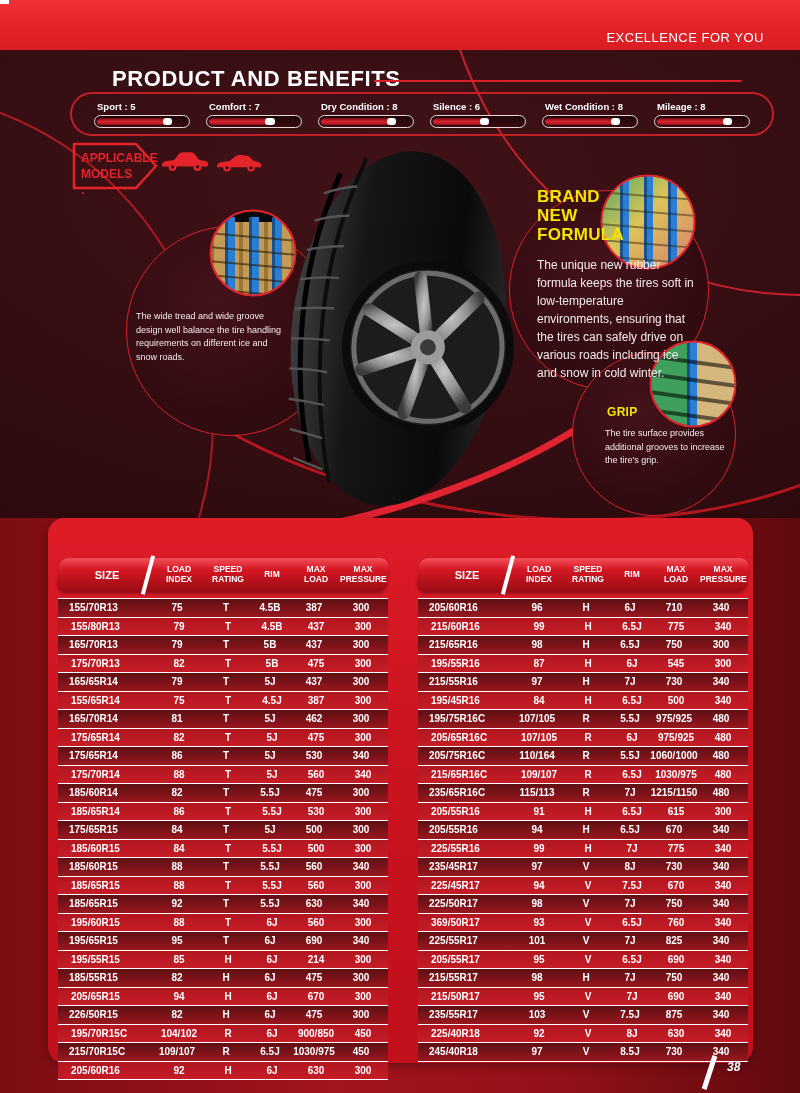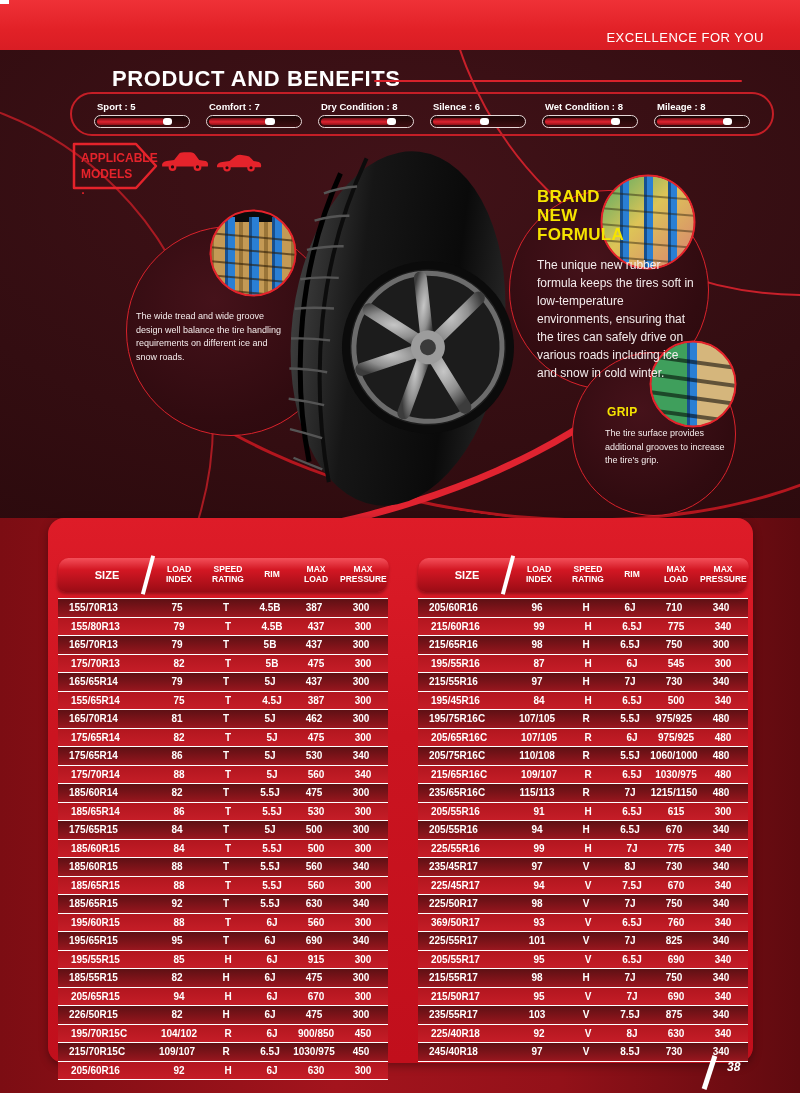--- a/index.html
+++ b/index.html
@@ -502,21 +502,21 @@
             <div class="t-cell c2">T</div>
             <div class="t-cell c3">6J</div>
             <div class="t-cell c4">690</div>
             <div class="t-cell c5">340</div>
           </div>
           <div class="t-row even">
             <div class="t-cell c0">195/55R15</div>
             <div class="t-cell c1">85</div>
             <div class="t-cell c2">H</div>
             <div class="t-cell c3">6J</div>
-            <div class="t-cell c4">915</div>
+            <div class="t-cell c4">214</div>
             <div class="t-cell c5">300</div>
           </div>
           <div class="t-row odd">
             <div class="t-cell c0">185/55R15</div>
             <div class="t-cell c1">82</div>
             <div class="t-cell c2">H</div>
             <div class="t-cell c3">6J</div>
             <div class="t-cell c4">475</div>
             <div class="t-cell c5">300</div>
           </div>
@@ -634,21 +634,21 @@
           <div class="t-row even">
             <div class="t-cell c0">205/65R16C</div>
             <div class="t-cell c1">107/105</div>
             <div class="t-cell c2">R</div>
             <div class="t-cell c3">6J</div>
             <div class="t-cell c4">975/925</div>
             <div class="t-cell c5">480</div>
           </div>
           <div class="t-row odd">
             <div class="t-cell c0">205/75R16C</div>
-            <div class="t-cell c1">110/108</div>
+            <div class="t-cell c1">110/164</div>
             <div class="t-cell c2">R</div>
             <div class="t-cell c3">5.5J</div>
             <div class="t-cell c4">1060/1000</div>
             <div class="t-cell c5">480</div>
           </div>
           <div class="t-row even">
             <div class="t-cell c0">215/65R16C</div>
             <div class="t-cell c1">109/107</div>
             <div class="t-cell c2">R</div>
             <div class="t-cell c3">6.5J</div>

